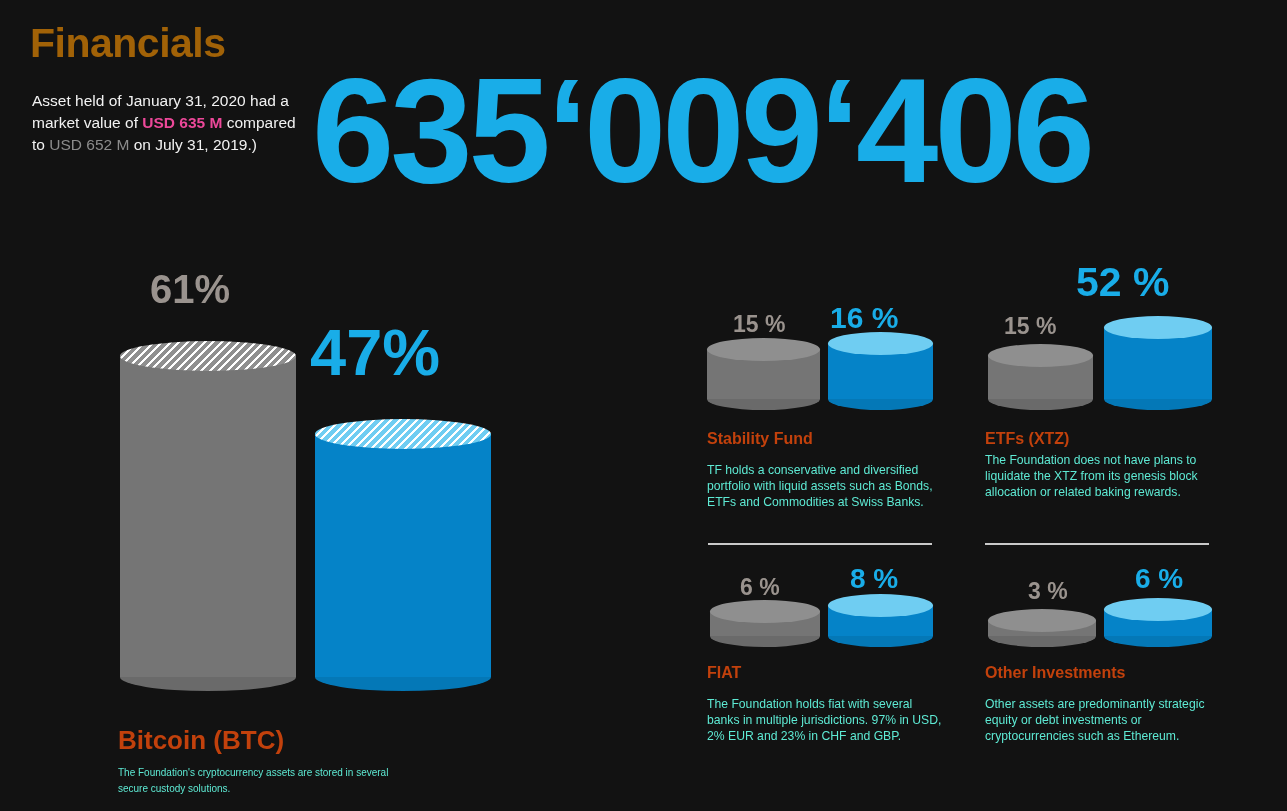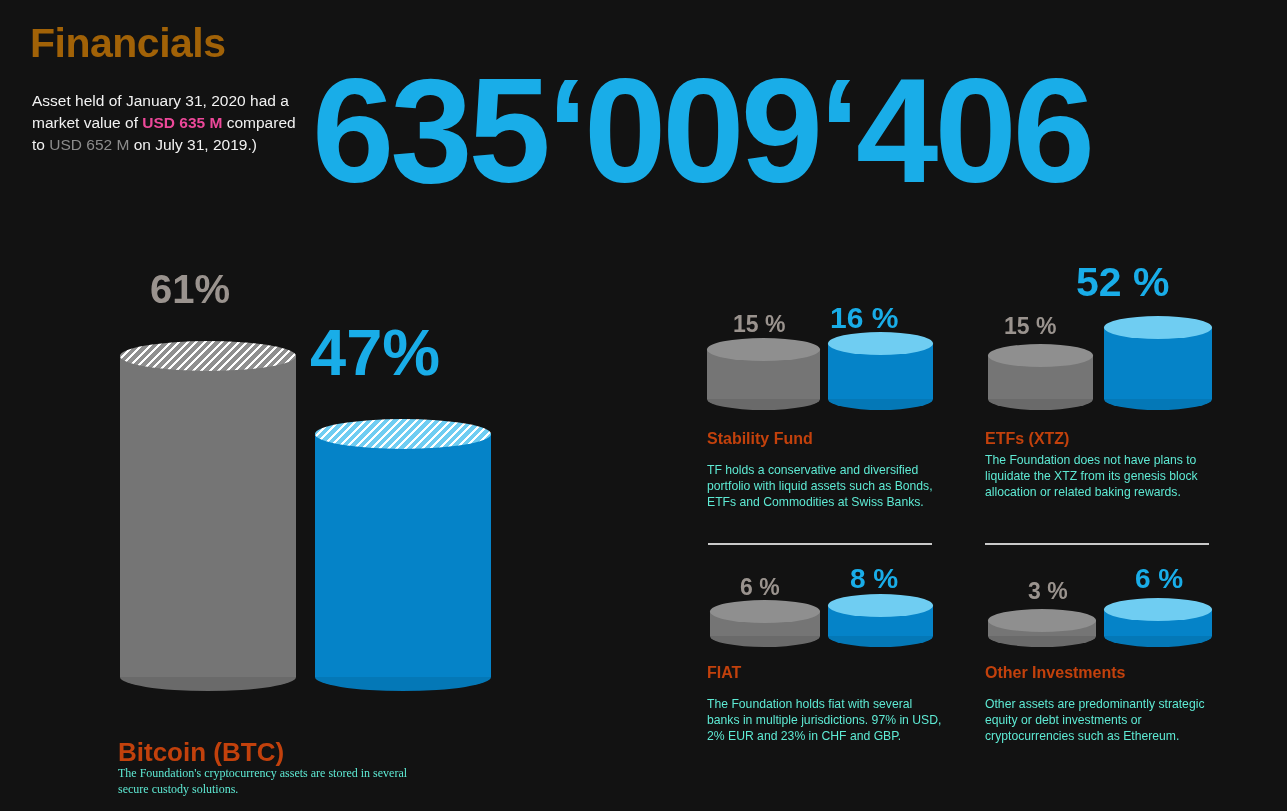--- a/index.html
+++ b/index.html
@@ -119,22 +119,22 @@
     color: #5eead4;
   }
 
   .divider {
     position: absolute;
     height: 2px;
     background: #c9c9c9;
   }
 
   
-  #btc-title { left: 118px; top: 725px; font-size: 26px; margin-top: 12px; }
-  #btc-desc  { left: 118px; top: 765px; width: 300px; font-size: 12px; line-height: 16px; font-family: Liberation Serif, serif; }
+  #btc-title { left: 118px; top: 725px; font-size: 26px; }
+  #btc-desc  { left: 118px; top: 765px; width: 300px; font-size: 10px; line-height: 16px; }
 
   .small-title { font-size: 16px; }
   .small-desc  { font-size: 12.2px; line-height: 16px; width: 235px; }
 </style>
 </head>
 <body>
 
 <div id="page-title">Financials</div>
 
 <div id="intro-paragraph">

